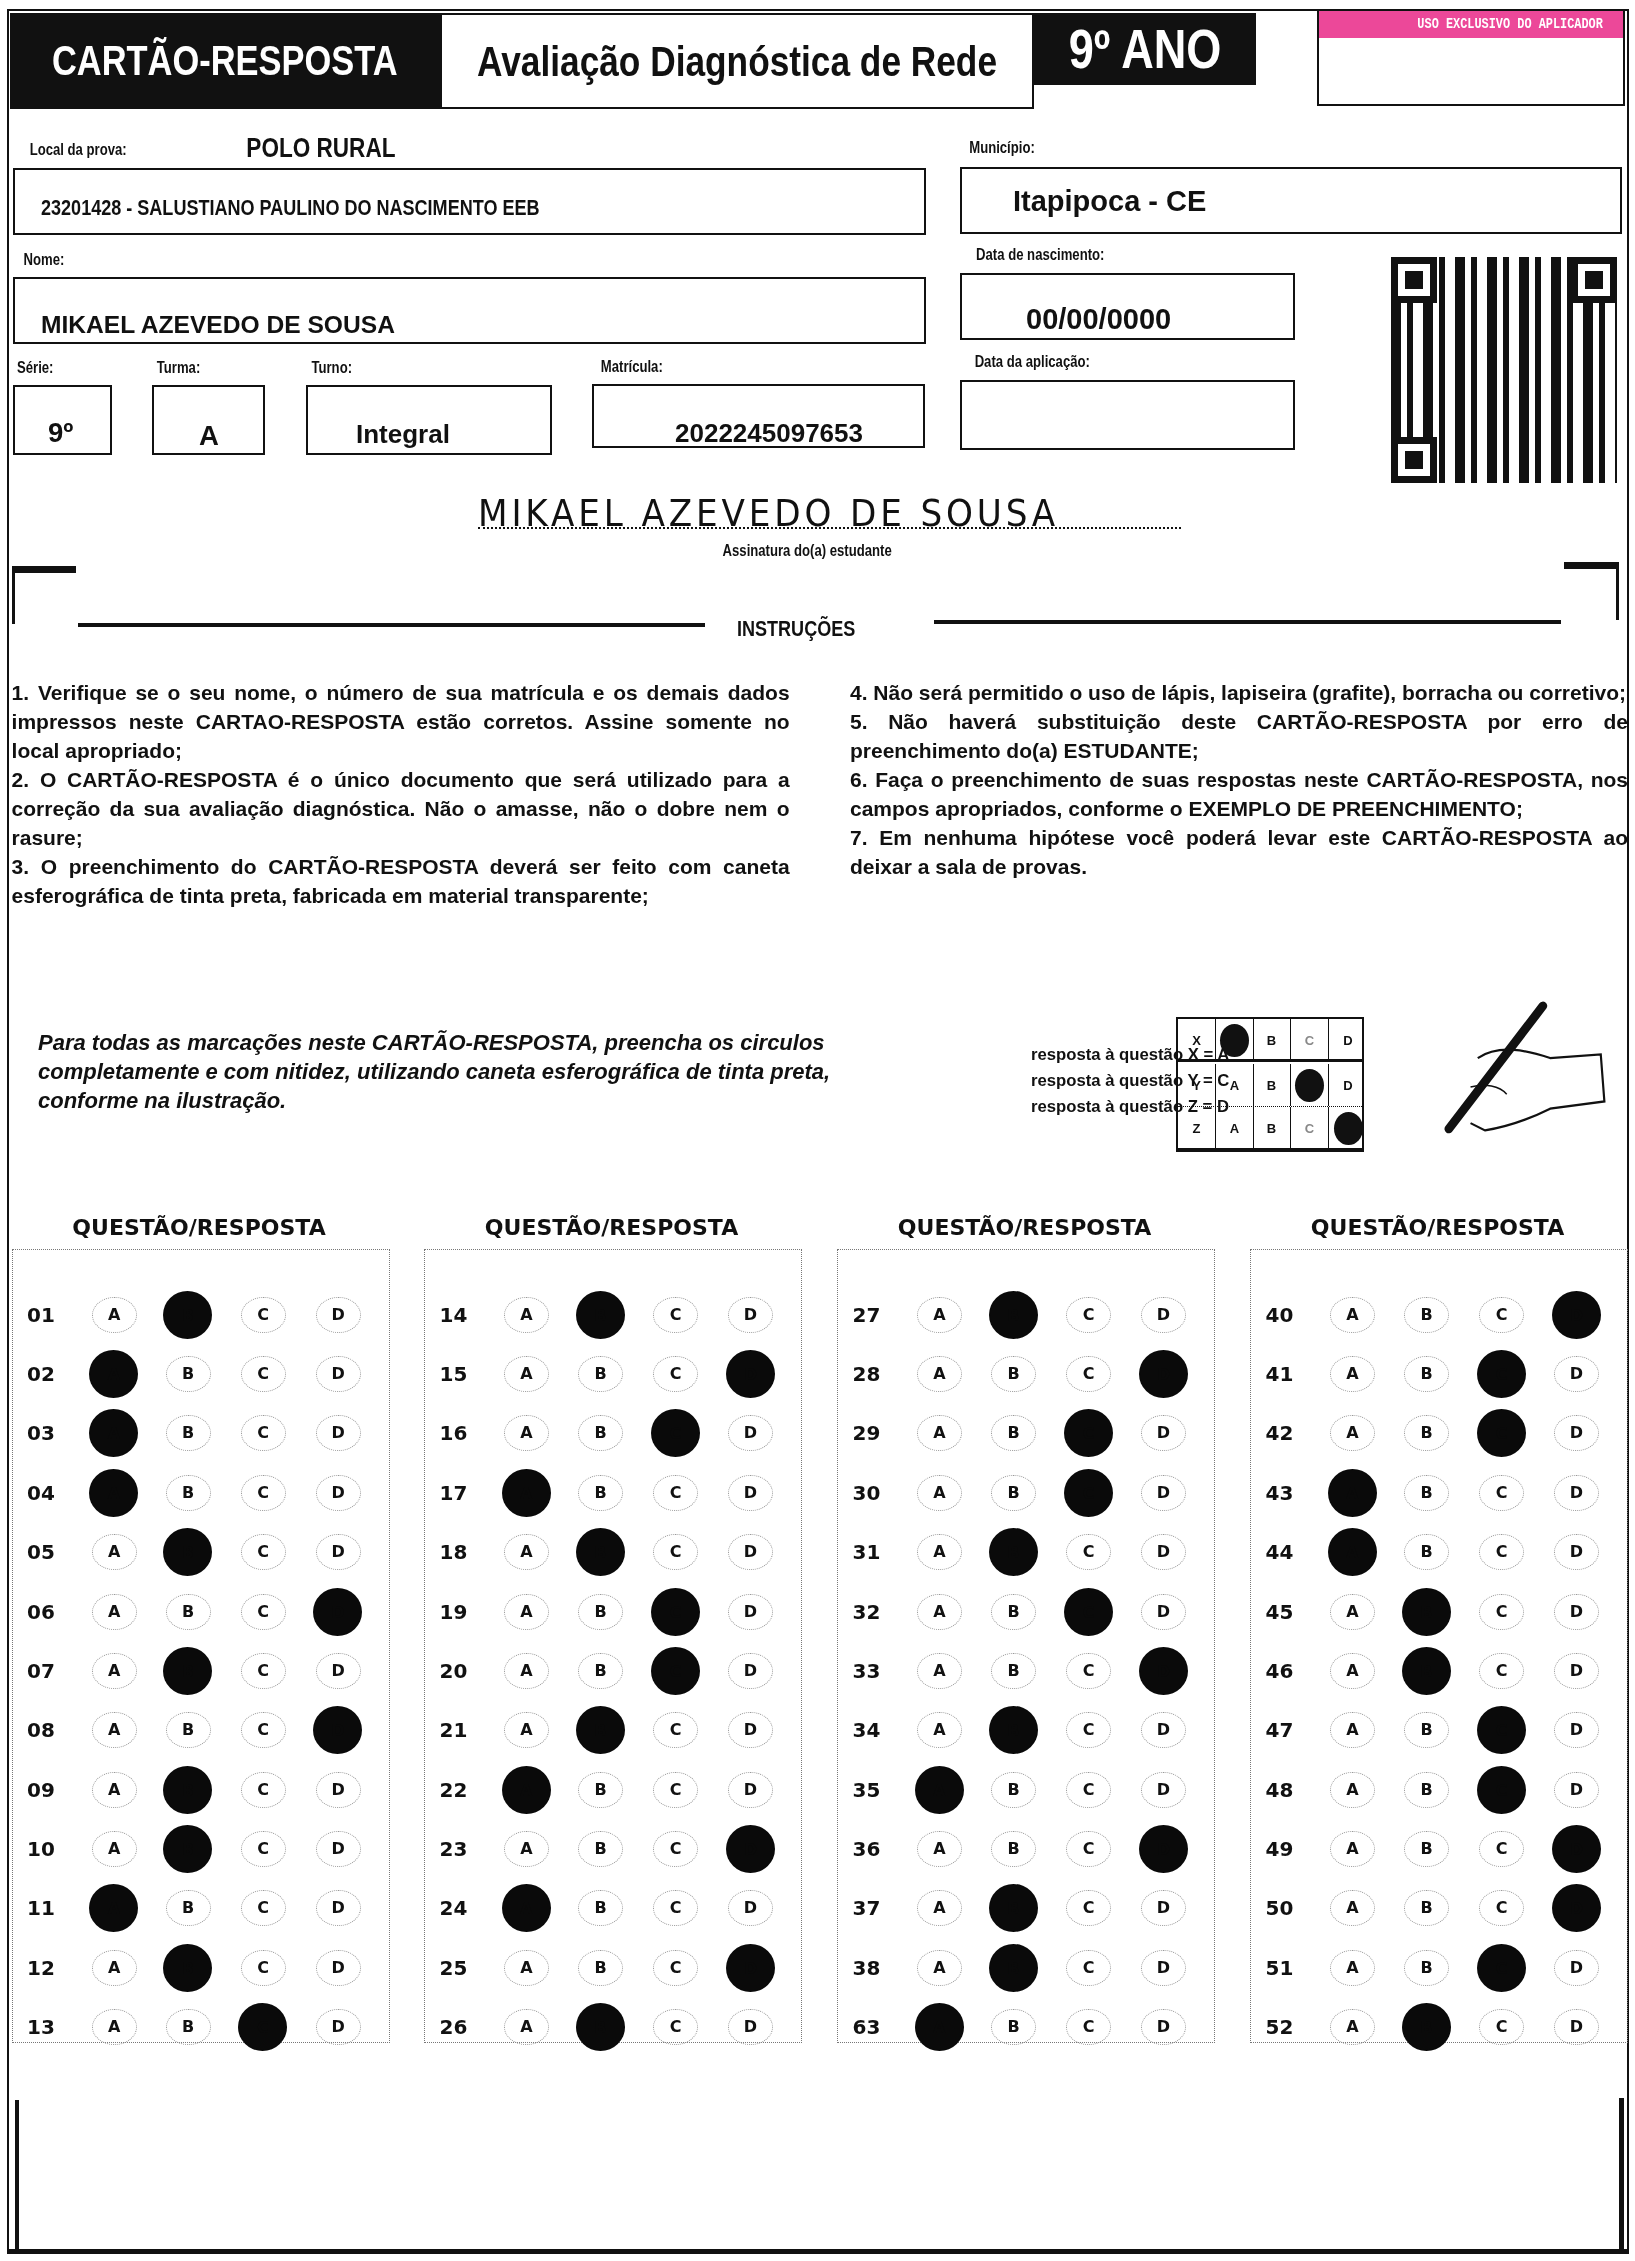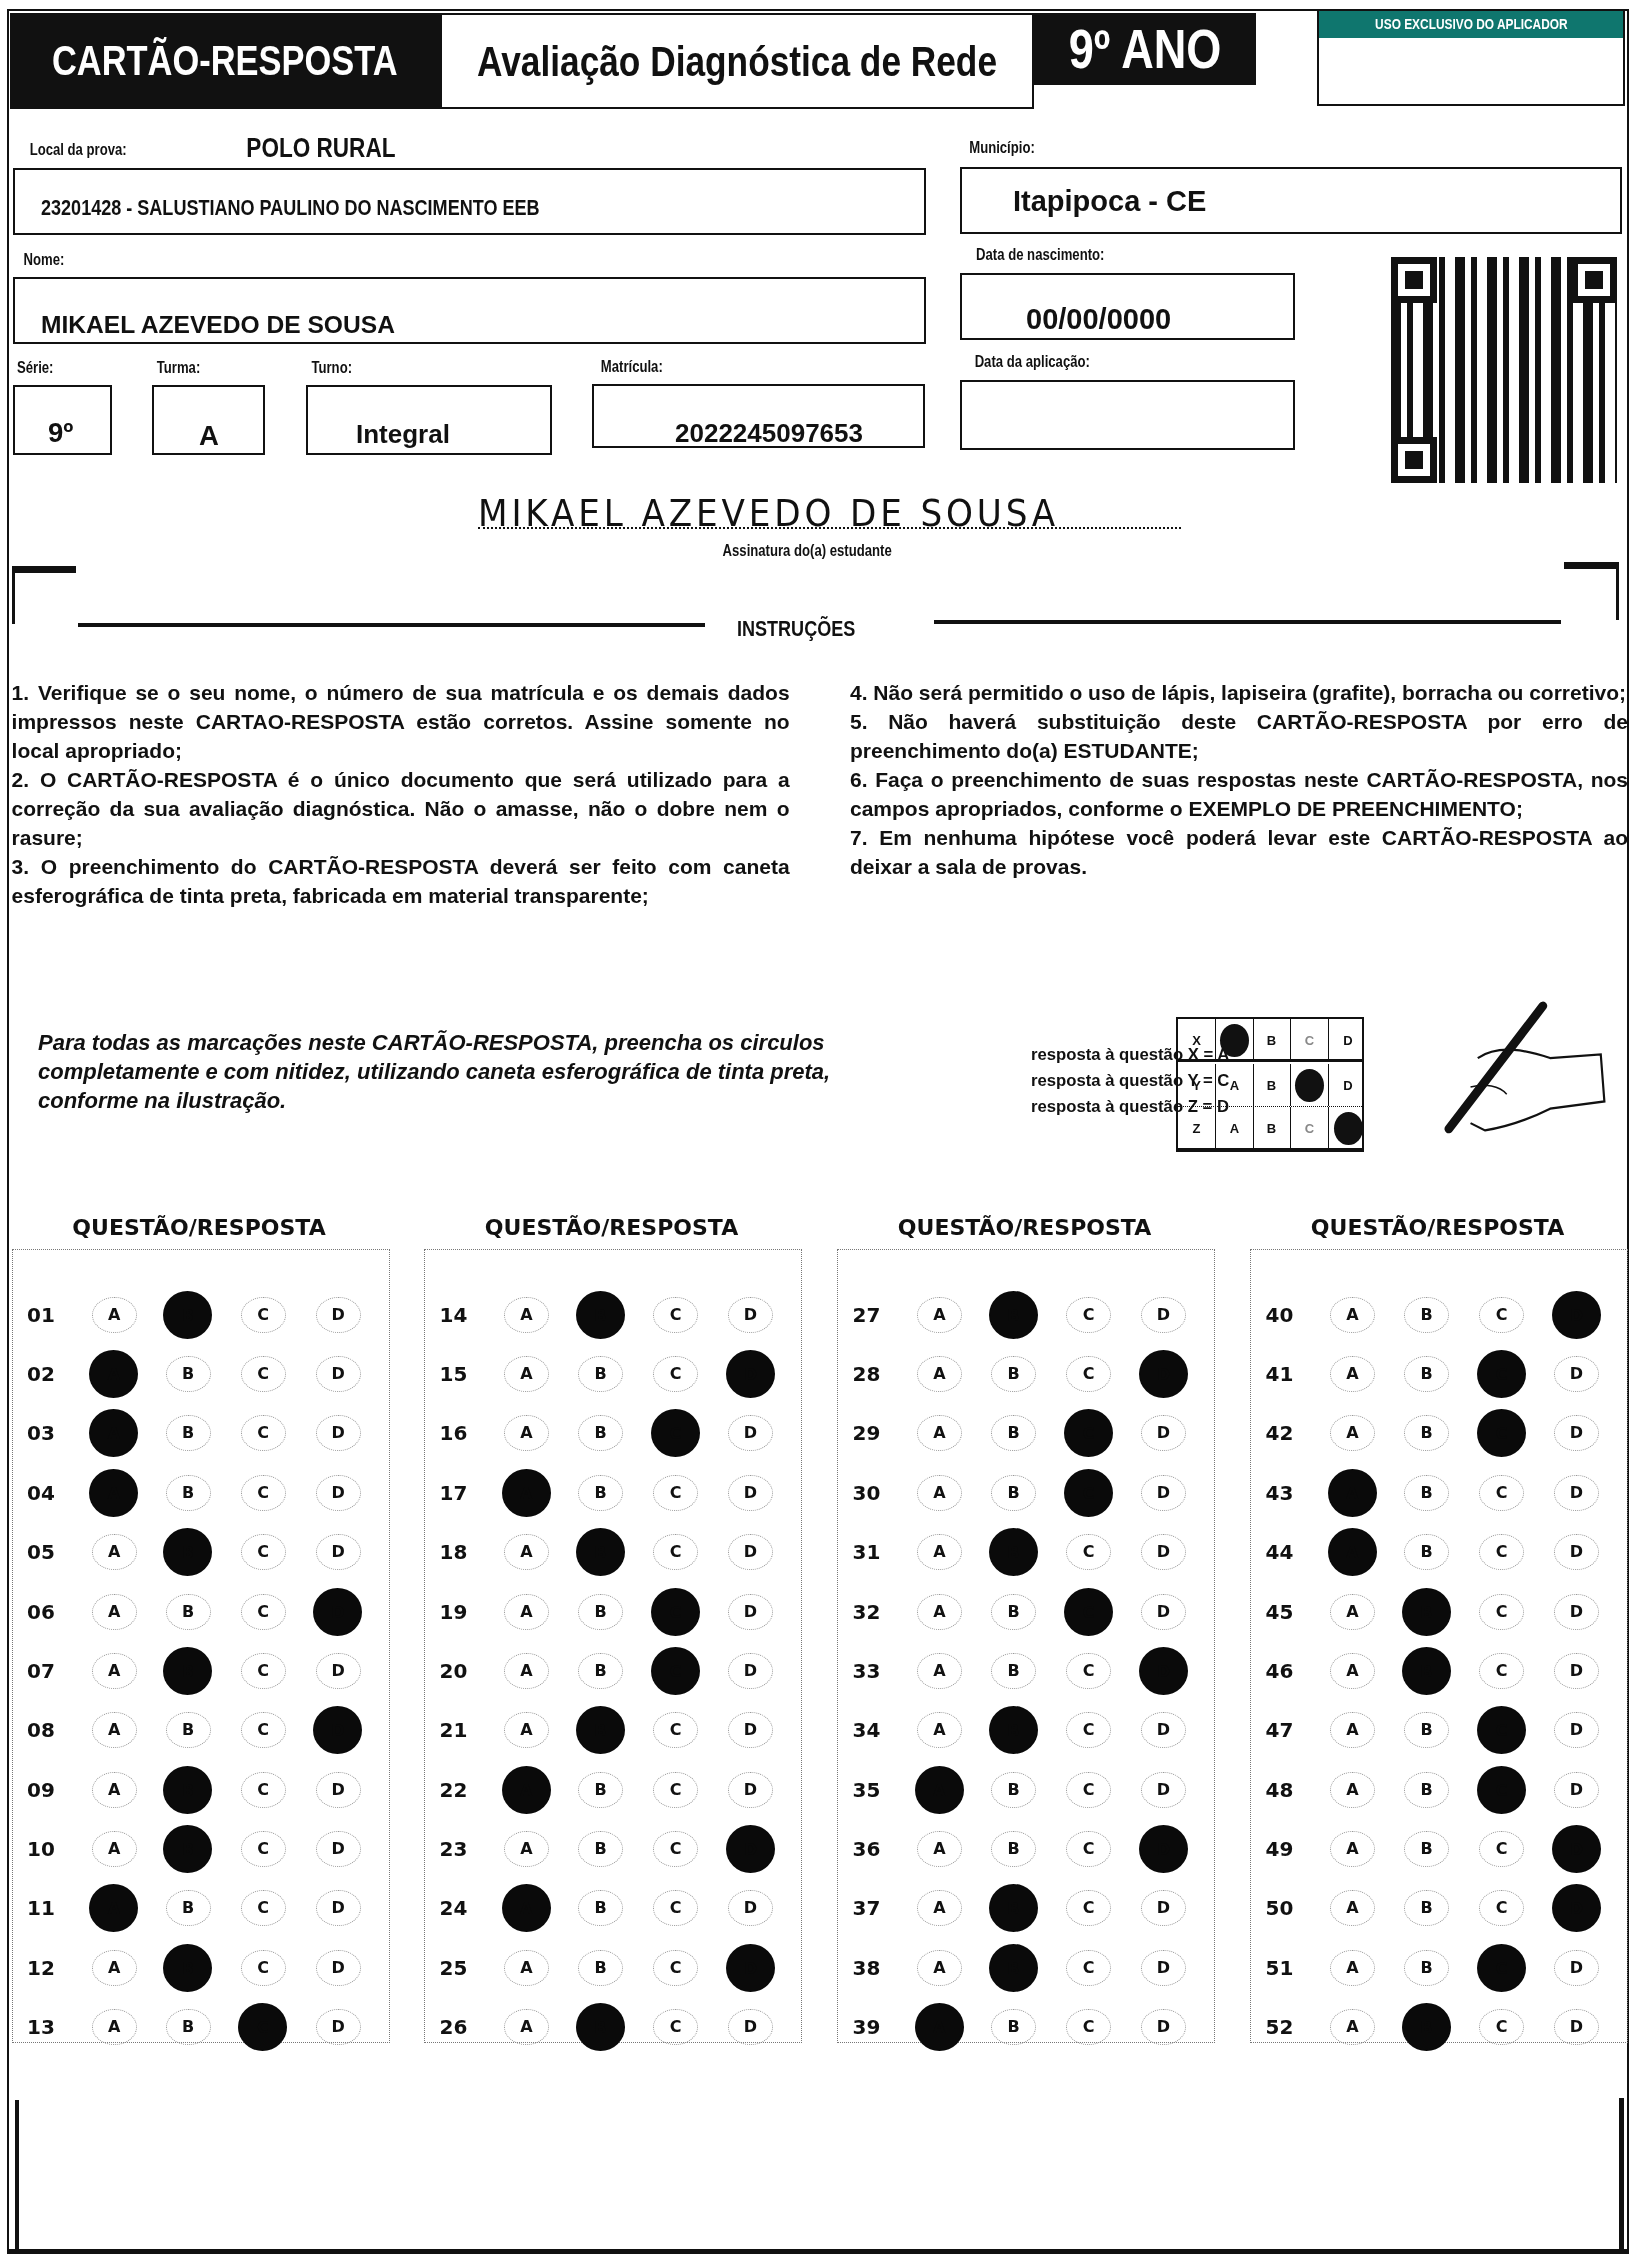--- a/index.html
+++ b/index.html
@@ -37,21 +37,21 @@
 <div class="abs hdr-black" style="left:10px;top:13px;width:430px;height:96px;font-size:42px;">
   <span class="cond">CARTÃO-RESPOSTA</span>
 </div>
 <div class="abs hdr-white" style="left:440px;top:13px;width:594px;height:96px;font-size:43px;">
   <span class="cond">Avaliação Diagnóstica de Rede</span>
 </div>
 <div class="abs hdr-black" style="left:1034px;top:13px;width:222px;height:72px;font-size:55px;">
   <span class="cond">9º ANO</span>
 </div>
 <div class="abs" style="left:1317px;top:8.7px;width:308px;height:97px;border:2.9px solid #111;">
-  <div style="background:#0f766e;color:#fff;height:27.5px;display:flex;align-items:center;justify-content:center;font-size:14.5px;font-weight:bold;">
+  <div style="background:#ec4899;color:#fff;height:27.5px;display:flex;align-items:center;justify-content:flex-end;font-size:14.5px;font-weight:bold;font-family:Liberation Mono, monospace;">
     <span class="cond">USO EXCLUSIVO DO APLICADOR</span>
   </div>
 </div>
 
 <div class="abs lbl" style="left:19px;top:141px;"><span class="cond">Local da prova:</span></div>
 <div class="abs" style="left:230px;top:132px;font-size:27.5px;font-weight:bold;"><span class="cond">POLO RURAL</span></div>
 <div class="abs box" style="left:13px;top:168px;width:913px;height:67px;">
   <span class="boxval" style="left:26px;top:24.6px;font-size:22px;"><span class="cond" style="transform-origin:left">23201428 - SALUSTIANO PAULINO DO NASCIMENTO EEB</span></span>
 </div>
 
@@ -432,21 +432,21 @@
       <span class="bubble" style="left: 303px;">D</span>
     </div>
     <div class="row" style="top: 694px;">
       <span class="qnum">38</span>
       <span class="bubble" style="left: 79px;">A</span>
       <span class="bubble filled" style="left: 153px;">B</span>
       <span class="bubble" style="left: 228px;">C</span>
       <span class="bubble" style="left: 303px;">D</span>
     </div>
     <div class="row" style="top: 753px;">
-      <span class="qnum">39</span>
+      <span class="qnum">63</span>
       <span class="bubble filled" style="left: 79px;">A</span>
       <span class="bubble" style="left: 153px;">B</span>
       <span class="bubble" style="left: 228px;">C</span>
       <span class="bubble" style="left: 303px;">D</span>
     </div>
   </div>
 <div class="abs qcol" style="left:1250px;top:1249px;width:378px;height:794px;">
     <div class="row" style="top: 41px;">
       <span class="qnum">40</span>
       <span class="bubble" style="left: 79px;">A</span>

